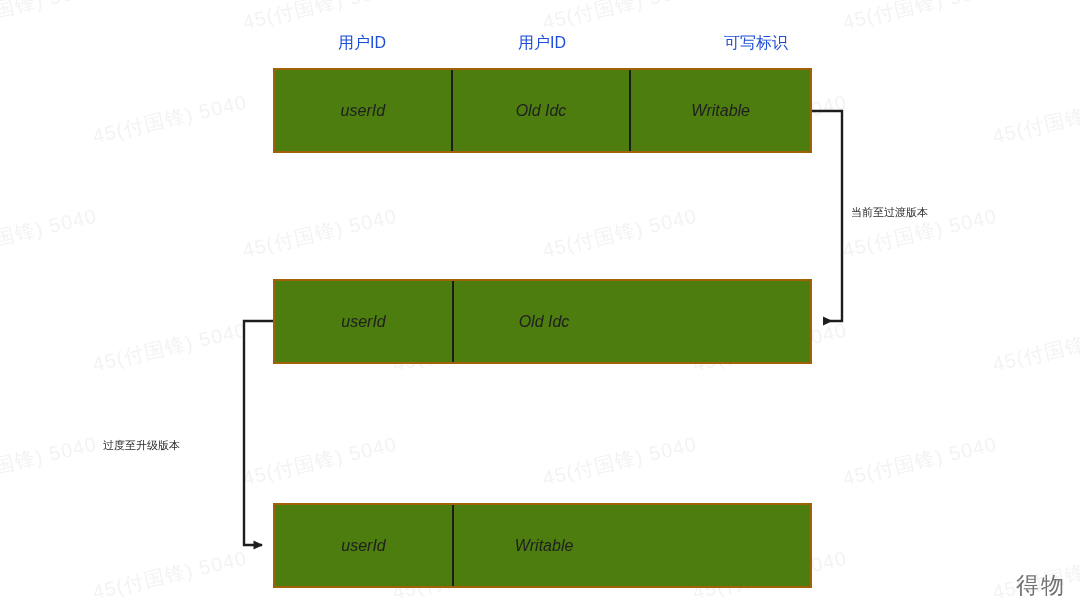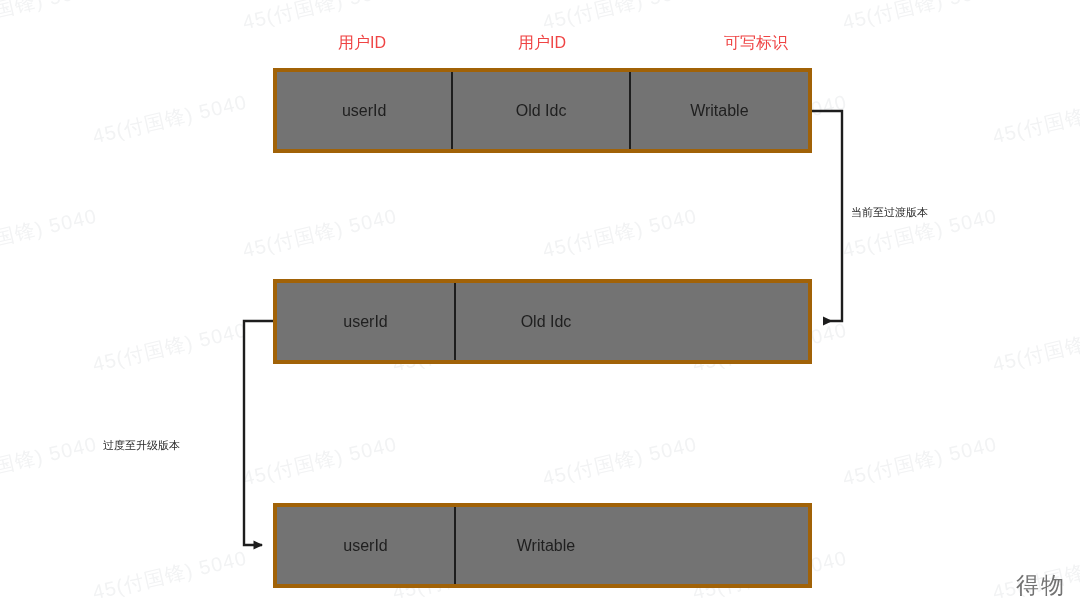--- a/index.html
+++ b/index.html
@@ -36,32 +36,33 @@
     letter-spacing:2px;
     z-index:1;
   }
 
   
   .content{position:absolute;left:0;top:0;width:1080px;height:609px;z-index:2;}
 
   .col-header{
     position:absolute;
     font-size:16px;
-    color:#ef4444;
+    color:#1d4ed8;
     text-align:center;
     white-space:nowrap;
     transform:translateX(-50%);
   }
 
   .row-table{
     position:absolute;
     display:flex;
-    border:4px solid #a16207;
+    border:2px solid #a16207;
     box-sizing:border-box;
-    background:#737373;
+    background:#4d7c0f;
+    font-style:italic;
   }
   .cell{
     box-sizing:border-box;
     display:flex;
     align-items:center;
     justify-content:center;
     font-size:16px;
     color:#1f1f1f;
     border-right:2px solid #1d1d1d;
     height:100%;

